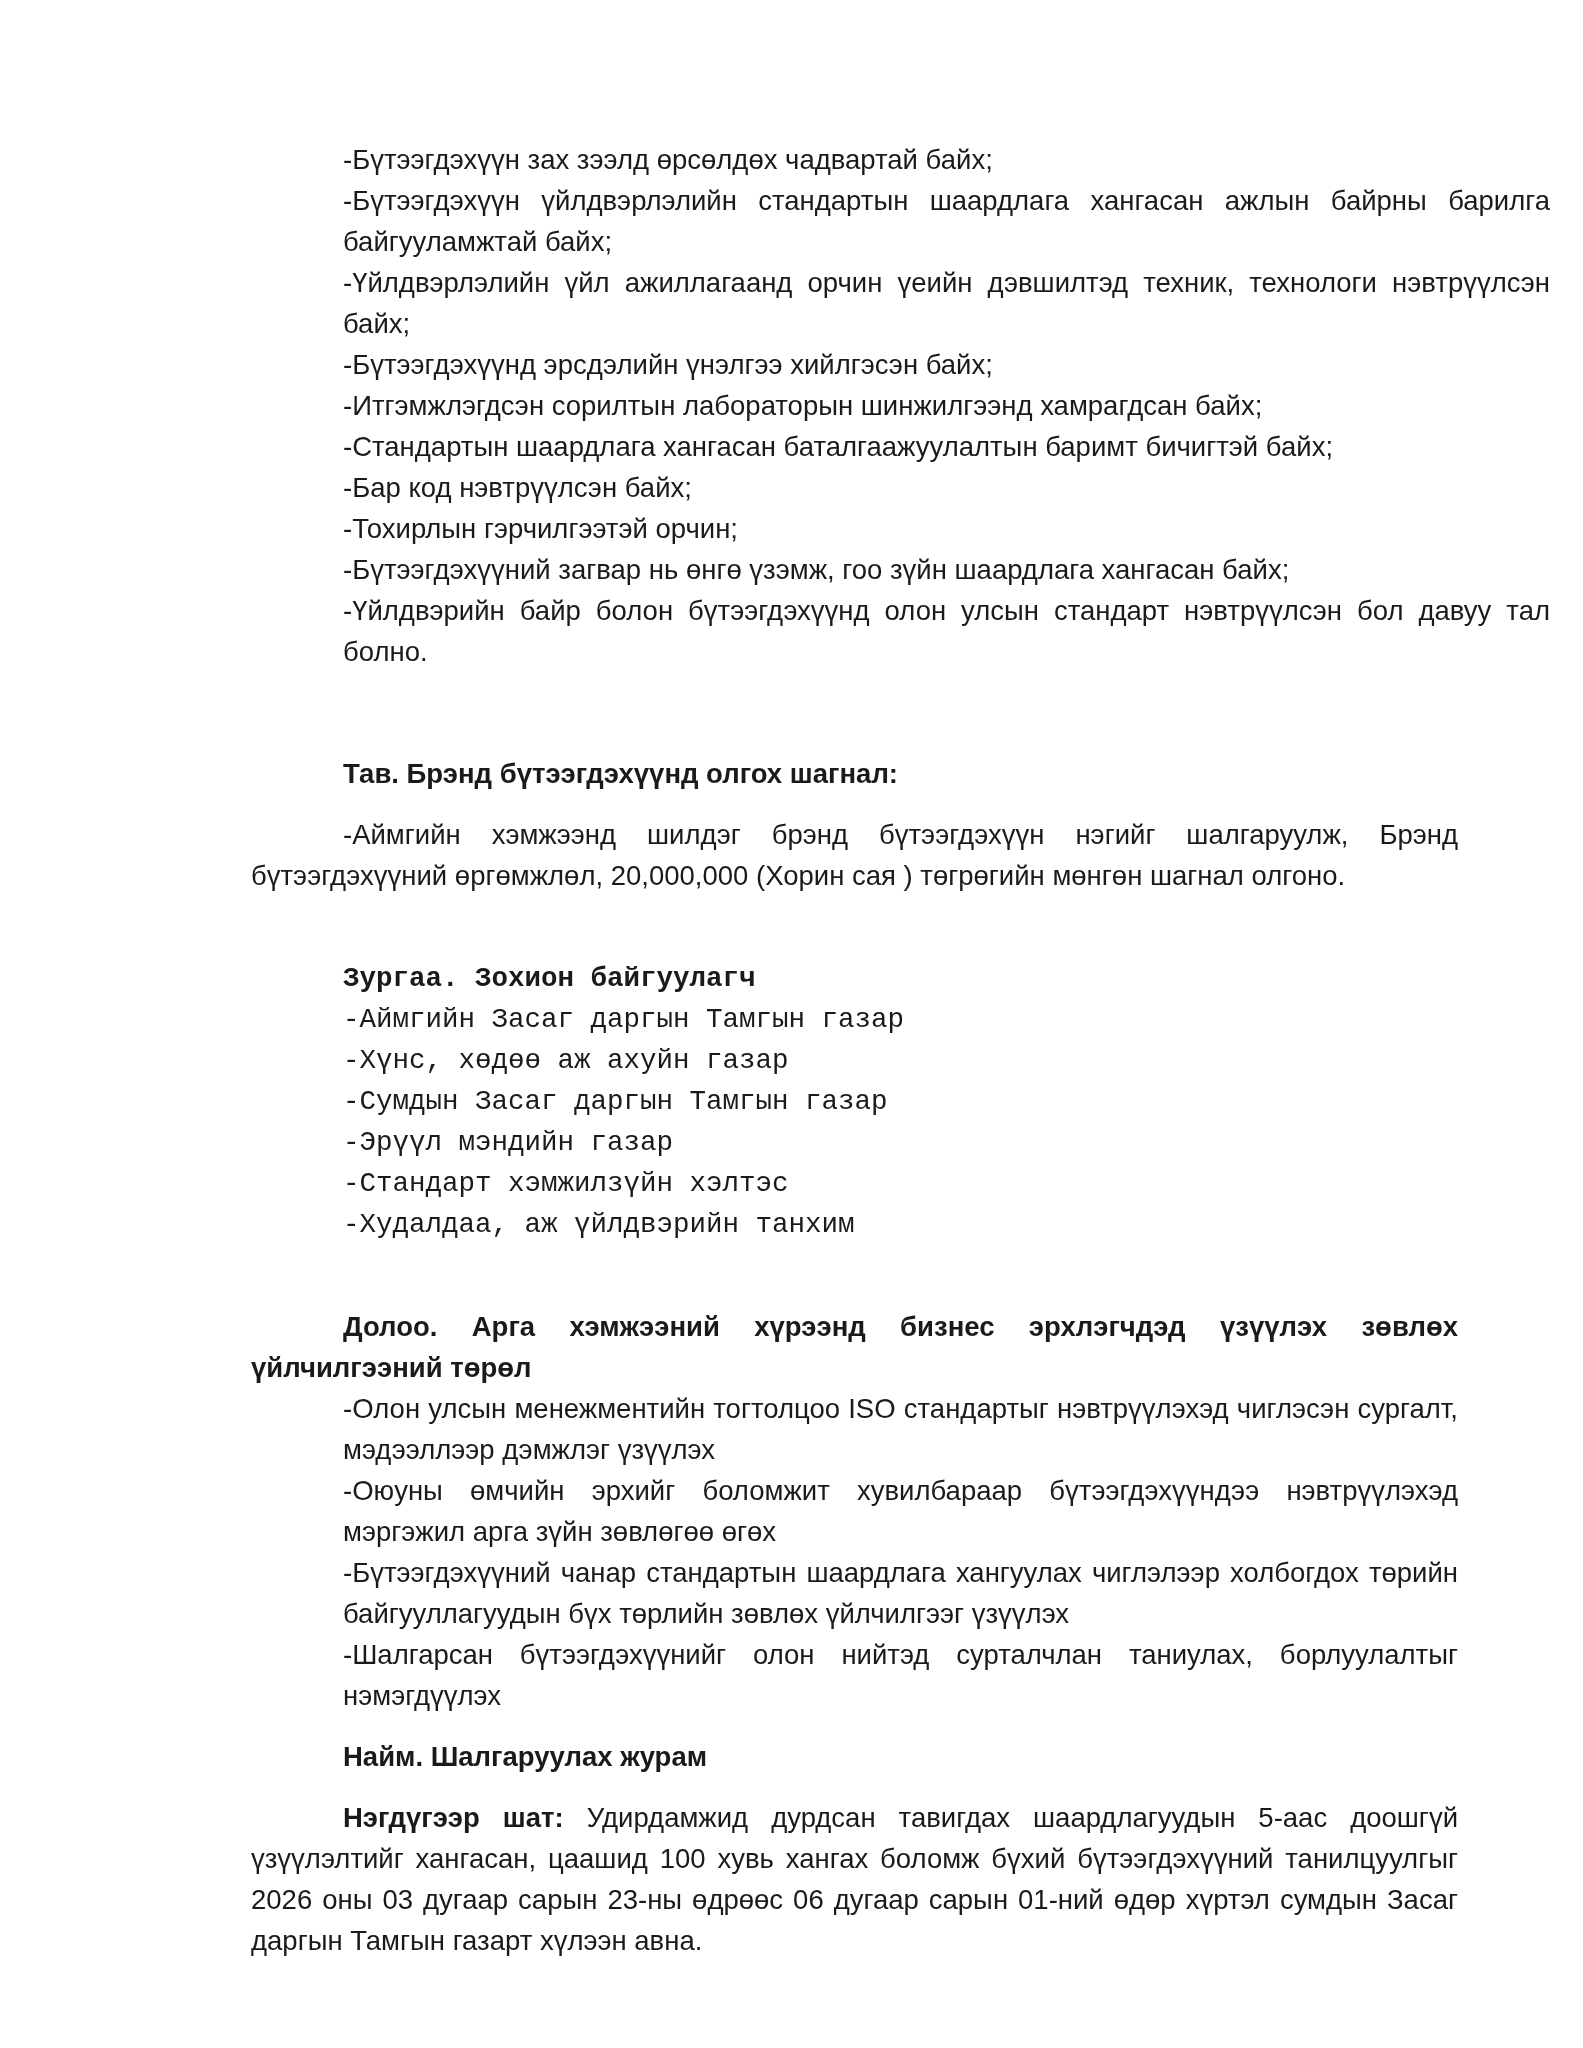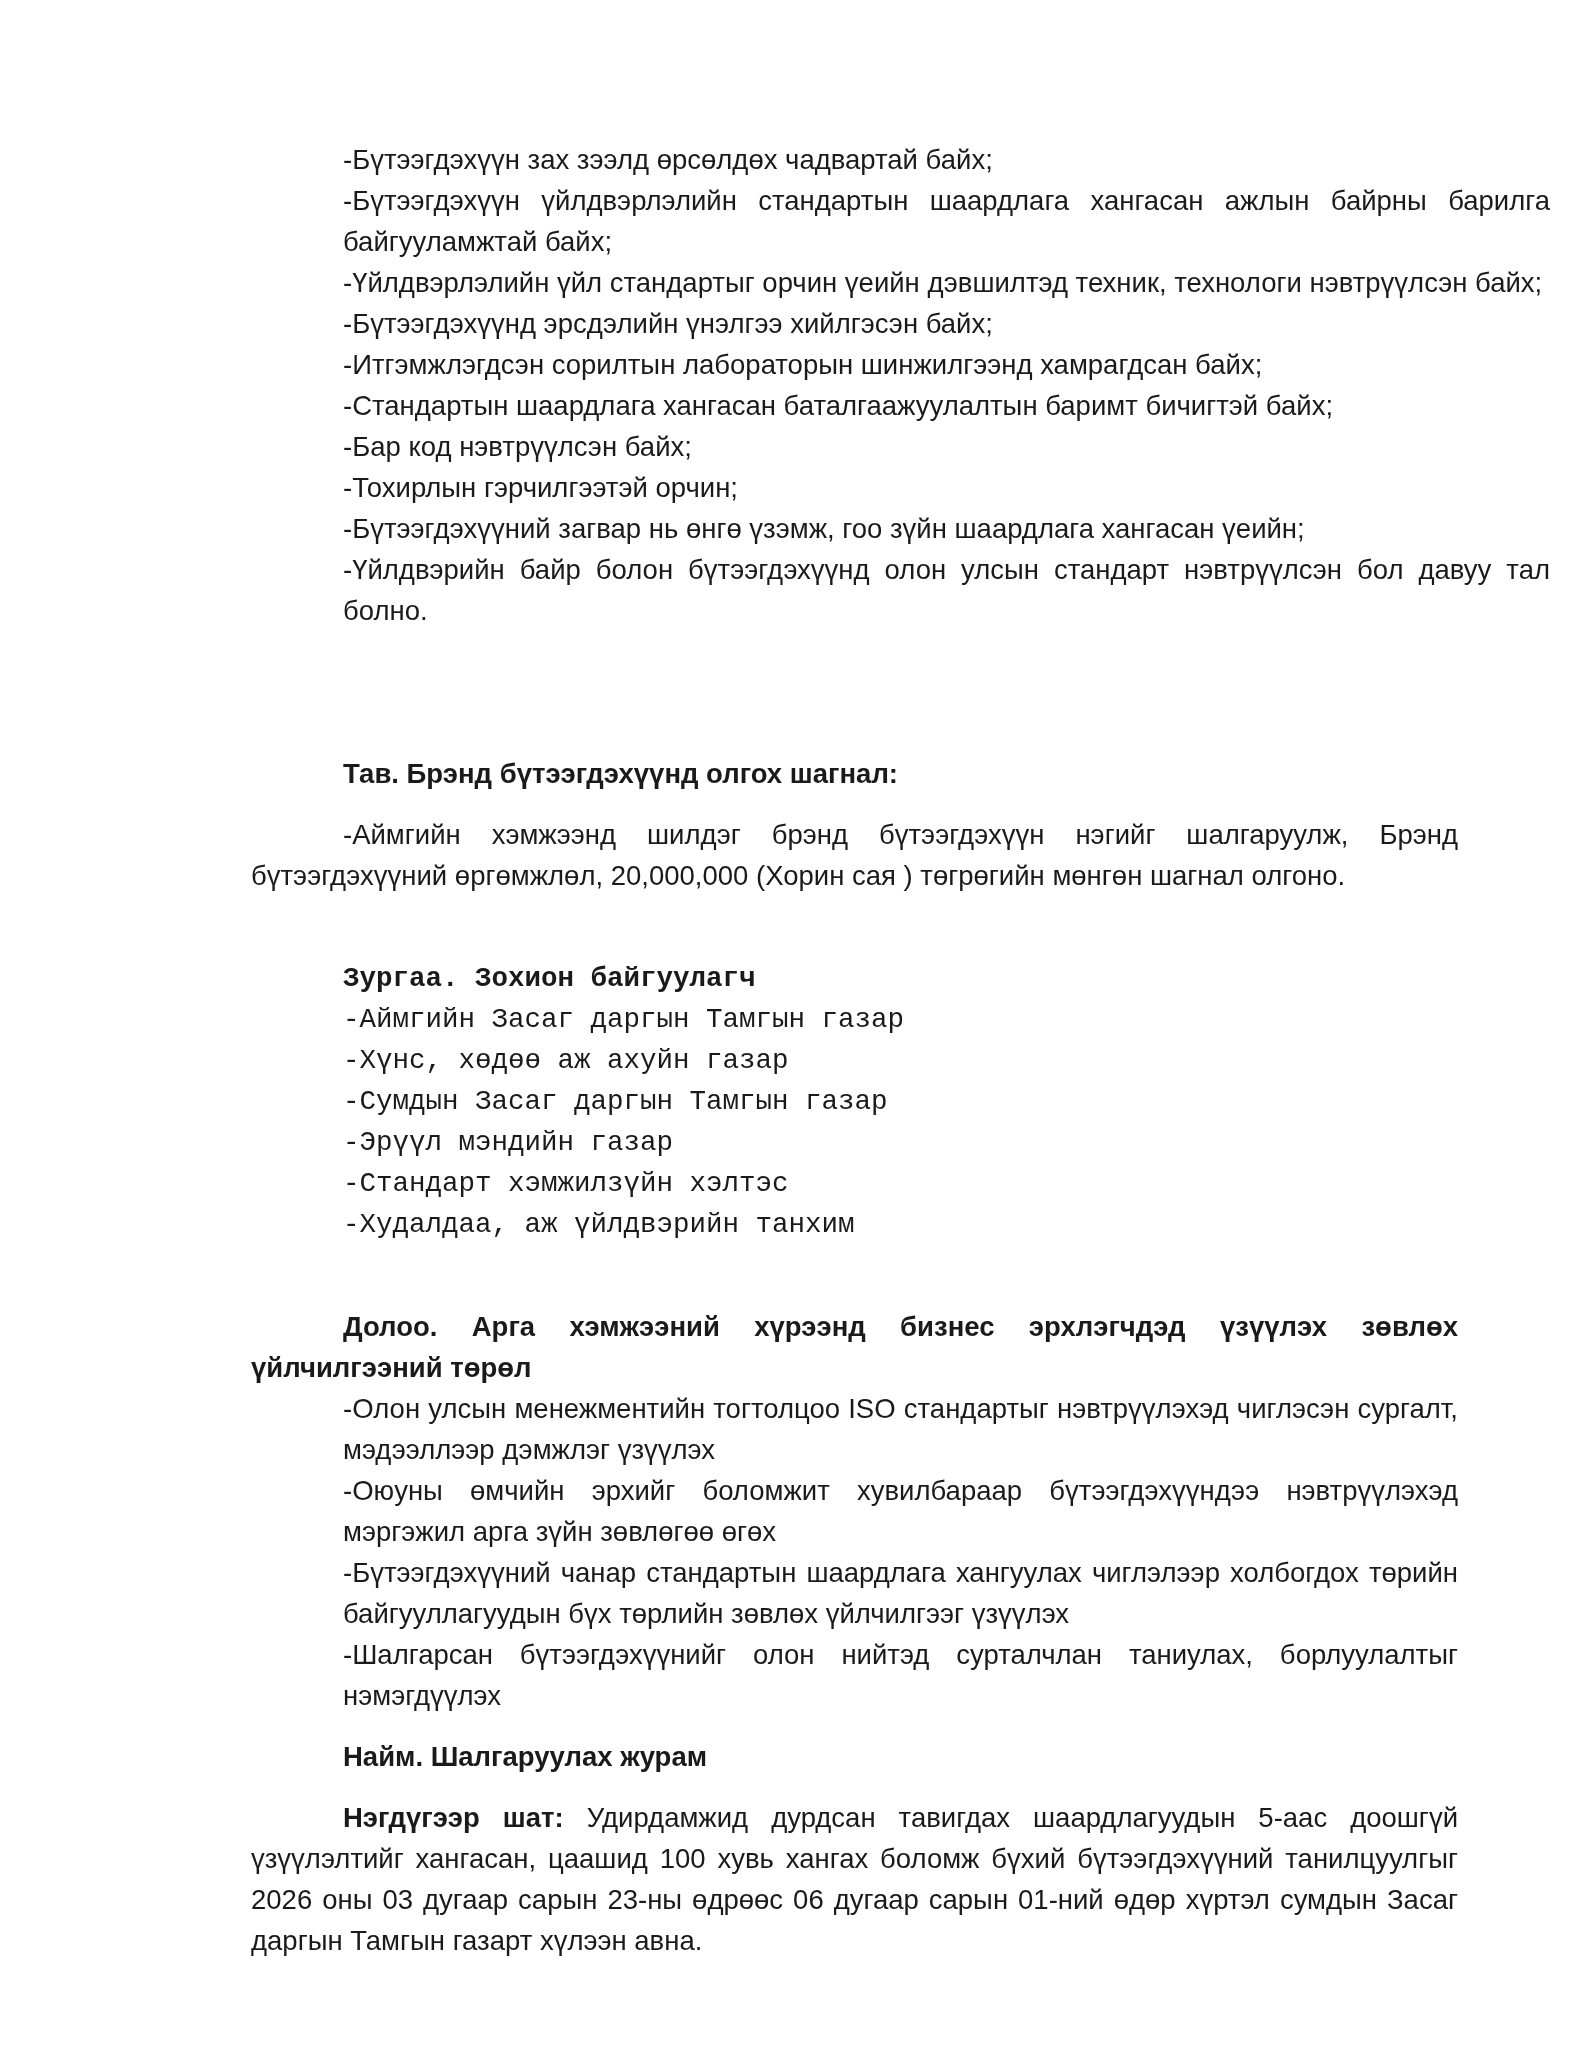--- a/index.html
+++ b/index.html
@@ -15,27 +15,27 @@
   b.lead { font-weight: bold; }
 </style>
 </head>
 <body>
 
 <div class="page">
 
   <div class="block ind" style="top:139px;">
     <div class="item">-Бүтээгдэхүүн зах зээлд өрсөлдөх чадвартай байх;</div>
     <div class="item">-Бүтээгдэхүүн үйлдвэрлэлийн стандартын шаардлага хангасан ажлын байрны барилга байгууламжтай байх;</div>
-    <div class="item">-Үйлдвэрлэлийн үйл стандартыг орчин үеийн дэвшилтэд техник, технологи нэвтрүүлсэн байх;</div>
+    <div class="item">-Үйлдвэрлэлийн үйл ажиллагаанд орчин үеийн дэвшилтэд техник, технологи нэвтрүүлсэн байх;</div>
     <div class="item">-Бүтээгдэхүүнд эрсдэлийн үнэлгээ хийлгэсэн байх;</div>
     <div class="item">-Итгэмжлэгдсэн сорилтын лабораторын шинжилгээнд хамрагдсан байх;</div>
     <div class="item">-Стандартын шаардлага хангасан баталгаажуулалтын баримт бичигтэй байх;</div>
     <div class="item">-Бар код нэвтрүүлсэн байх;</div>
     <div class="item">-Тохирлын гэрчилгээтэй орчин;</div>
-    <div class="item">-Бүтээгдэхүүний загвар нь өнгө үзэмж, гоо зүйн шаардлага хангасан үеийн;</div>
+    <div class="item">-Бүтээгдэхүүний загвар нь өнгө үзэмж, гоо зүйн шаардлага хангасан байх;</div>
     <div class="item">-Үйлдвэрийн байр болон бүтээгдэхүүнд олон улсын стандарт нэвтрүүлсэн бол давуу тал болно.</div>
   </div>
 
   <div class="block" style="top:753px;">
     <div class="heading">Тав. Брэнд бүтээгдэхүүнд олгох шагнал:</div>
     <div class="para">-Аймгийн хэмжээнд шилдэг брэнд бүтээгдэхүүн нэгийг шалгаруулж, Брэнд бүтээгдэхүүний өргөмжлөл, 20,000,000 (Хорин сая ) төгрөгийн мөнгөн шагнал олгоно.</div>
   </div>
 
   <div class="block" style="top:958px;font-family:Liberation Mono, monospace;">
     <div class="heading">Зургаа. Зохион байгуулагч</div>

